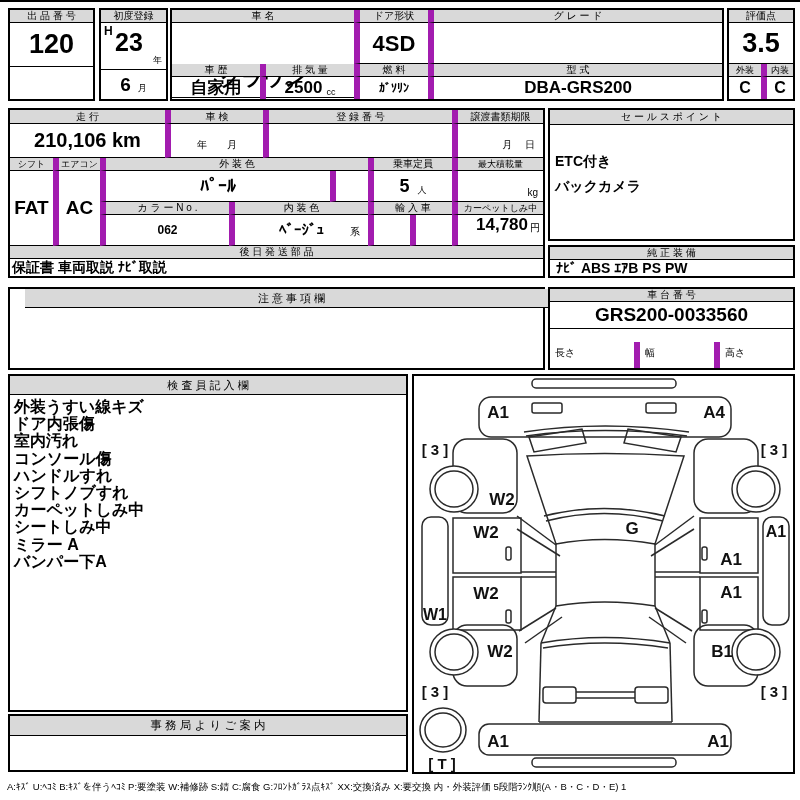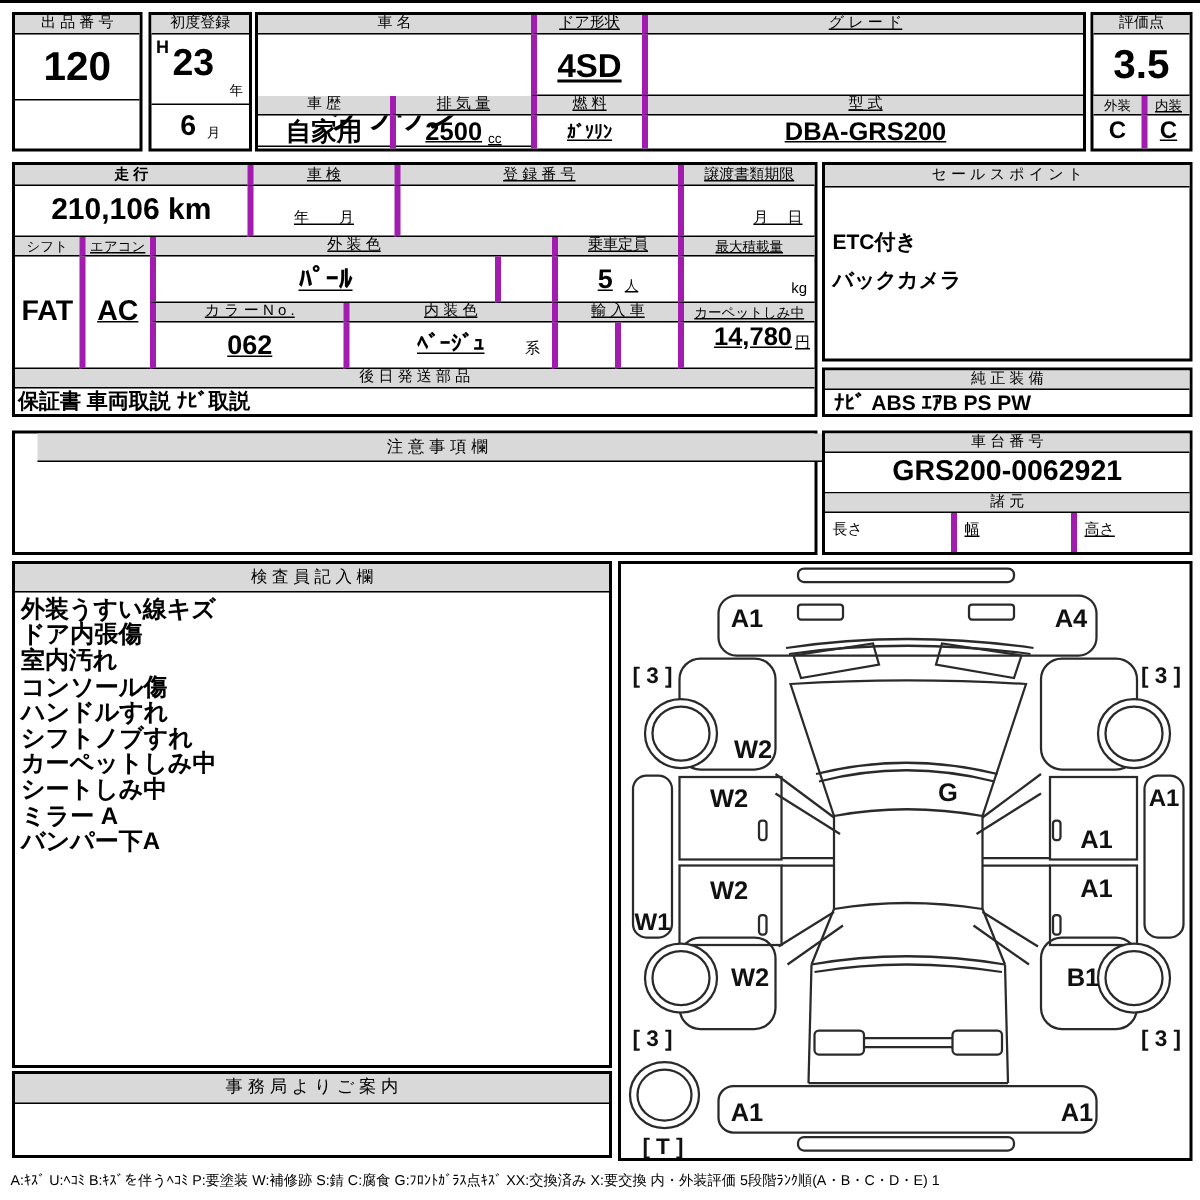--- a/index.html
+++ b/index.html
@@ -1,21 +1,21 @@
 <!DOCTYPE html>
 <html><head>
 <meta charset="utf-8">
 <style>
   html,body{margin:0;padding:0;background:#fff;}
   #sheet{position:relative;width:800px;height:800px;background:#fff;overflow:hidden;
          font-family:"Liberation Sans","DejaVu Sans",sans-serif;color:#000;}
   .box{position:absolute;box-sizing:border-box;border:2px solid #000;background:#fff;}
   .cell{position:absolute;box-sizing:border-box;overflow:hidden;white-space:nowrap;}
   .hdr{background:#d9d9d9;text-align:center;font-size:10px;}
-  .bl{border-left:4px solid #a21caf;text-decoration:underline;}
+  .bl{border-left:6px solid #a21caf;}
   .bb{border-bottom:1px solid #000;}
   .v{font-weight:bold;text-align:center;}
   .flexc{display:flex;align-items:center;justify-content:center;}
   .topline{position:absolute;left:0;top:0;width:800px;height:2px;background:#000;}
   .noteline{font-size:16px;font-weight:bold;line-height:17.2px;white-space:nowrap;}
   .salesline{font-size:14px;font-weight:bold;line-height:25px;padding-left:5px;}
   svg text{font-family:"Liberation Sans","DejaVu Sans",sans-serif;font-weight:bold;fill:#111;}
   .footer{position:absolute;left:7px;top:781px;width:792px;font-size:9.5px;white-space:nowrap;}
 </style>
 </head>
@@ -66,21 +66,21 @@
   <div class="box" style="left:727px;top:8px;width:68px;height:93px;">
     <div class="cell hdr bb" style="left:0;top:0;width:64px;height:13px;line-height:12px;">評価点</div>
     <div class="cell v bb" style="left:0;top:13px;width:64px;height:41px;font-size:27px;line-height:40px;">3.5</div>
     <div class="cell hdr bb" style="left:0;top:54px;width:32px;height:13px;line-height:12px;font-size:9px;">外装</div>
     <div class="cell hdr bb bl" style="left:32px;top:54px;width:32px;height:13px;line-height:12px;font-size:9px;">内装</div>
     <div class="cell v" style="left:0;top:67px;width:32px;height:22px;font-size:16px;line-height:22px;">C</div>
     <div class="cell v bl" style="left:32px;top:67px;width:32px;height:22px;font-size:16px;line-height:22px;">C</div>
   </div>
 
   <div class="box" style="left:8px;top:108px;width:537px;height:170px;">
-    <div class="cell hdr bb" style="left:0;top:0;width:155px;height:14px;line-height:13px;font-weight:bold;">走 行</div>
+    <div class="cell hdr bb" style="left:0;top:0;width:155px;height:14px;line-height:13px;">走 行</div>
     <div class="cell hdr bb bl" style="left:155px;top:0;width:98px;height:14px;line-height:13px;">車 検</div>
     <div class="cell hdr bb bl" style="left:253px;top:0;width:189px;height:14px;line-height:13px;">登 録 番 号</div>
     <div class="cell hdr bb bl" style="left:442px;top:0;width:91px;height:14px;line-height:13px;">譲渡書類期限</div>
 
     <div class="cell v bb" style="left:0;top:14px;width:155px;height:34px;font-size:20px;line-height:33px;">210,106 km</div>
     <div class="cell bb bl" style="left:155px;top:14px;width:98px;height:34px;font-size:10px;text-align:center;padding-top:14px;">年　　月</div>
     <div class="cell bb bl" style="left:253px;top:14px;width:189px;height:34px;"></div>
     <div class="cell bb bl" style="left:442px;top:14px;width:91px;height:34px;font-size:10px;text-align:right;padding:14px 8px 0 0;">月　 日</div>
 
     <div class="cell hdr bb" style="left:0;top:48px;width:43px;height:13px;line-height:12px;font-size:9px;">シフト</div>
@@ -99,21 +99,21 @@
     </div>
     <div class="cell bb bl" style="left:442px;top:61px;width:91px;height:31px;">
       <span style="position:absolute;right:5px;bottom:3px;font-size:10px;">kg</span>
     </div>
 
     <div class="cell hdr bb bl" style="left:90px;top:92px;width:129px;height:13px;line-height:12px;">カ ラ ー N o .</div>
     <div class="cell hdr bb bl" style="left:219px;top:92px;width:139px;height:13px;line-height:12px;">内 装 色</div>
     <div class="cell hdr bb bl" style="left:358px;top:92px;width:84px;height:13px;line-height:12px;">輸 入 車</div>
     <div class="cell hdr bb bl" style="left:442px;top:92px;width:91px;height:13px;line-height:12px;font-size:9px;">カーペットしみ中</div>
 
-    <div class="cell v bb bl" style="left:90px;top:105px;width:129px;height:31px;font-size:18px;line-height:30px;">062</div>
+    <div class="cell v bb bl" style="left:90px;top:105px;width:129px;height:31px;font-size:12px;line-height:30px;">062</div>
     <div class="cell bb bl" style="left:219px;top:105px;width:139px;height:31px;">
       <div class="v" style="font-size:15px;line-height:30px;">ﾍﾞｰｼﾞｭ</div>
       <span style="position:absolute;right:8px;bottom:6px;font-size:10px;">系</span>
     </div>
     <div class="cell bb bl" style="left:358px;top:105px;width:42px;height:31px;"></div>
     <div class="cell bb bl" style="left:400px;top:105px;width:42px;height:31px;"></div>
     <div class="cell bb bl" style="left:442px;top:105px;width:91px;height:31px;display:flex;align-items:flex-start;justify-content:flex-end;padding-right:3px;">
       <span style="font-size:17px;font-weight:bold;">14,780</span>
       <span style="font-size:10px;margin-left:2px;margin-top:6px;">円</span>
     </div>
@@ -135,22 +135,21 @@
     <div class="cell" style="left:0;top:13px;width:243px;height:16px;font-size:14px;font-weight:bold;line-height:16px;padding-left:6px;">ﾅﾋﾞ ABS ｴｱB PS PW</div>
   </div>
 
   <div class="box" style="left:8px;top:287px;width:537px;height:83px;">
     <div class="cell hdr bb" style="left:15px;top:0;width:533px;height:19px;line-height:18px;font-size:11px;text-align:center;">注 意 事 項 欄</div>
     <div class="cell" style="left:0;top:19px;width:533px;height:60px;"></div>
   </div>
 
   <div class="box" style="left:548px;top:287px;width:247px;height:83px;">
     <div class="cell hdr bb" style="left:0;top:0;width:243px;height:13px;line-height:12px;">車 台 番 号</div>
-    <div class="cell v bb" style="left:0;top:13px;width:243px;height:27px;font-size:19px;line-height:26px;">GRS200-0062921</div>
-    <div class="cell hdr bb" style="left:0;top:40px;width:243px;height:13px;line-height:12px;">諸 元</div>
+    <div class="cell v bb" style="left:0;top:13px;width:243px;height:27px;font-size:19px;line-height:26px;">GRS200-0033560</div>
     <div class="cell" style="left:0;top:53px;width:84px;height:26px;font-size:10px;padding:4px 0 0 5px;">長さ</div>
     <div class="cell bl" style="left:84px;top:53px;width:80px;height:26px;font-size:10px;padding:4px 0 0 5px;">幅</div>
     <div class="cell bl" style="left:164px;top:53px;width:79px;height:26px;font-size:10px;padding:4px 0 0 5px;">高さ</div>
   </div>
 
   <div class="box" style="left:8px;top:374px;width:400px;height:338px;">
     <div class="cell hdr bb" style="left:0;top:0;width:396px;height:19px;line-height:18px;font-size:11px;">検 査 員 記 入 欄</div>
     <div class="cell" style="left:0;top:19px;width:396px;height:315px;padding:3px 0 0 4px;">
       <div class="noteline">外装うすい線キズ</div>
       <div class="noteline">ドア内張傷</div>

